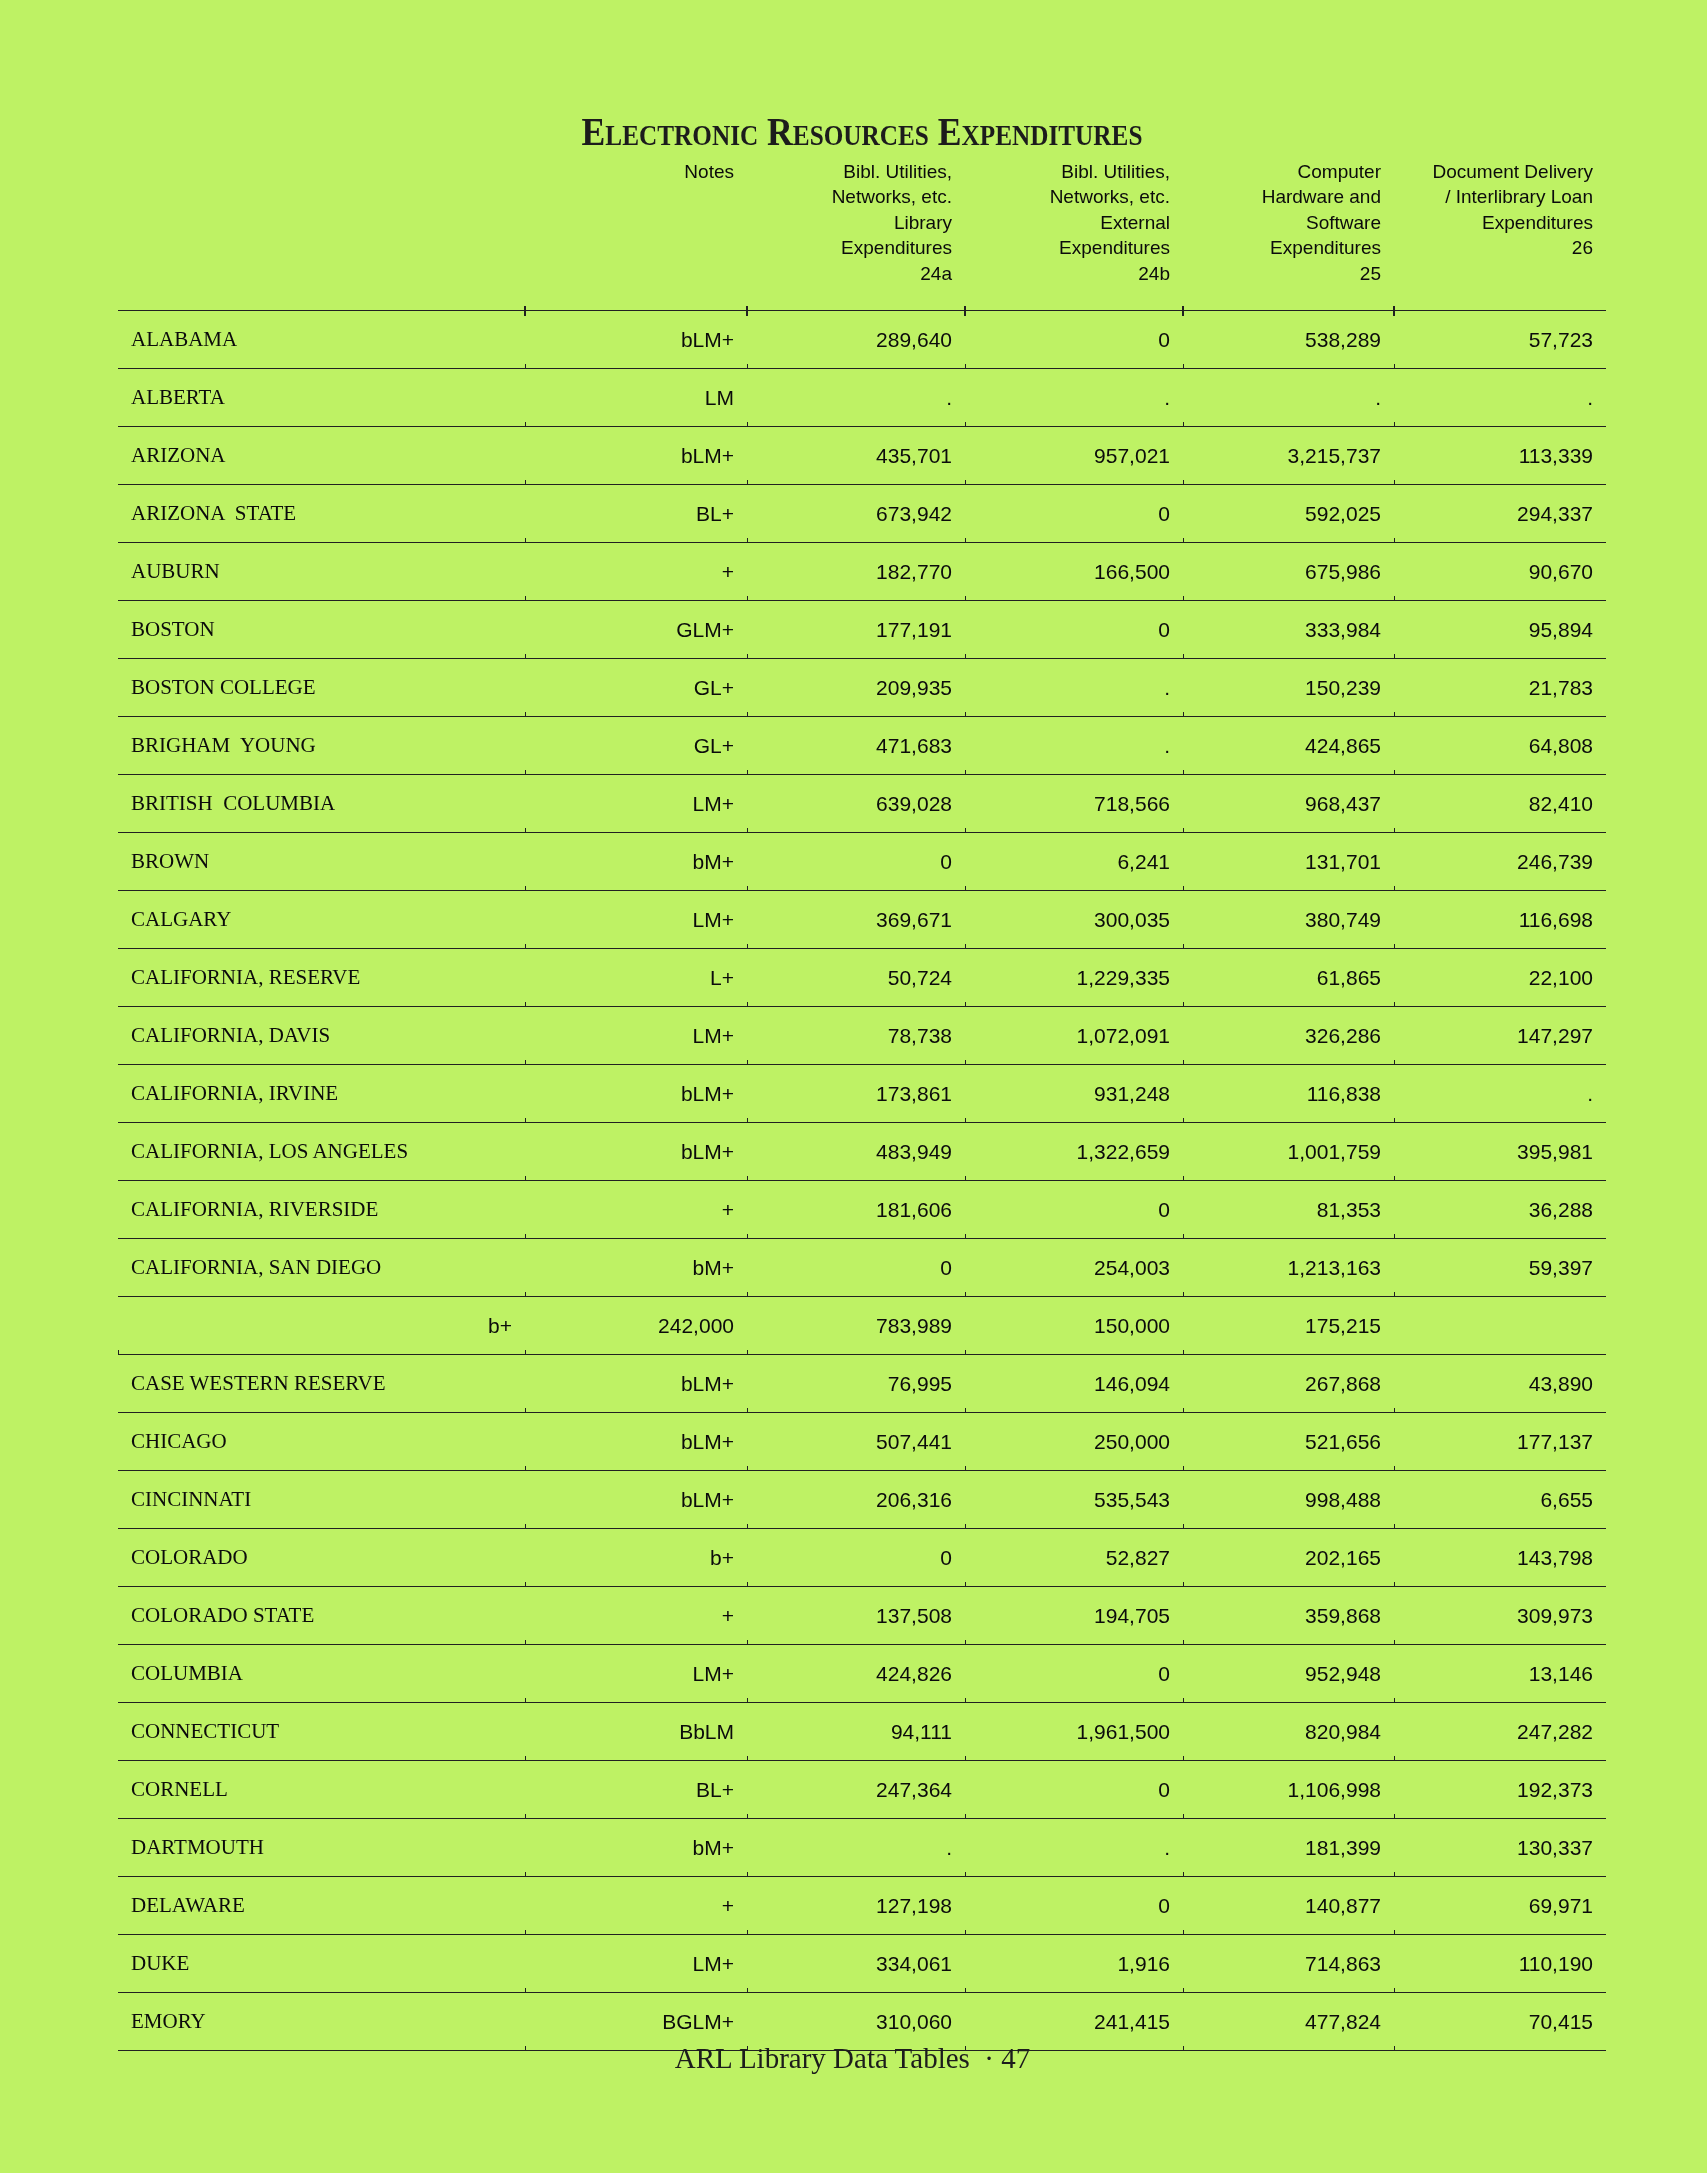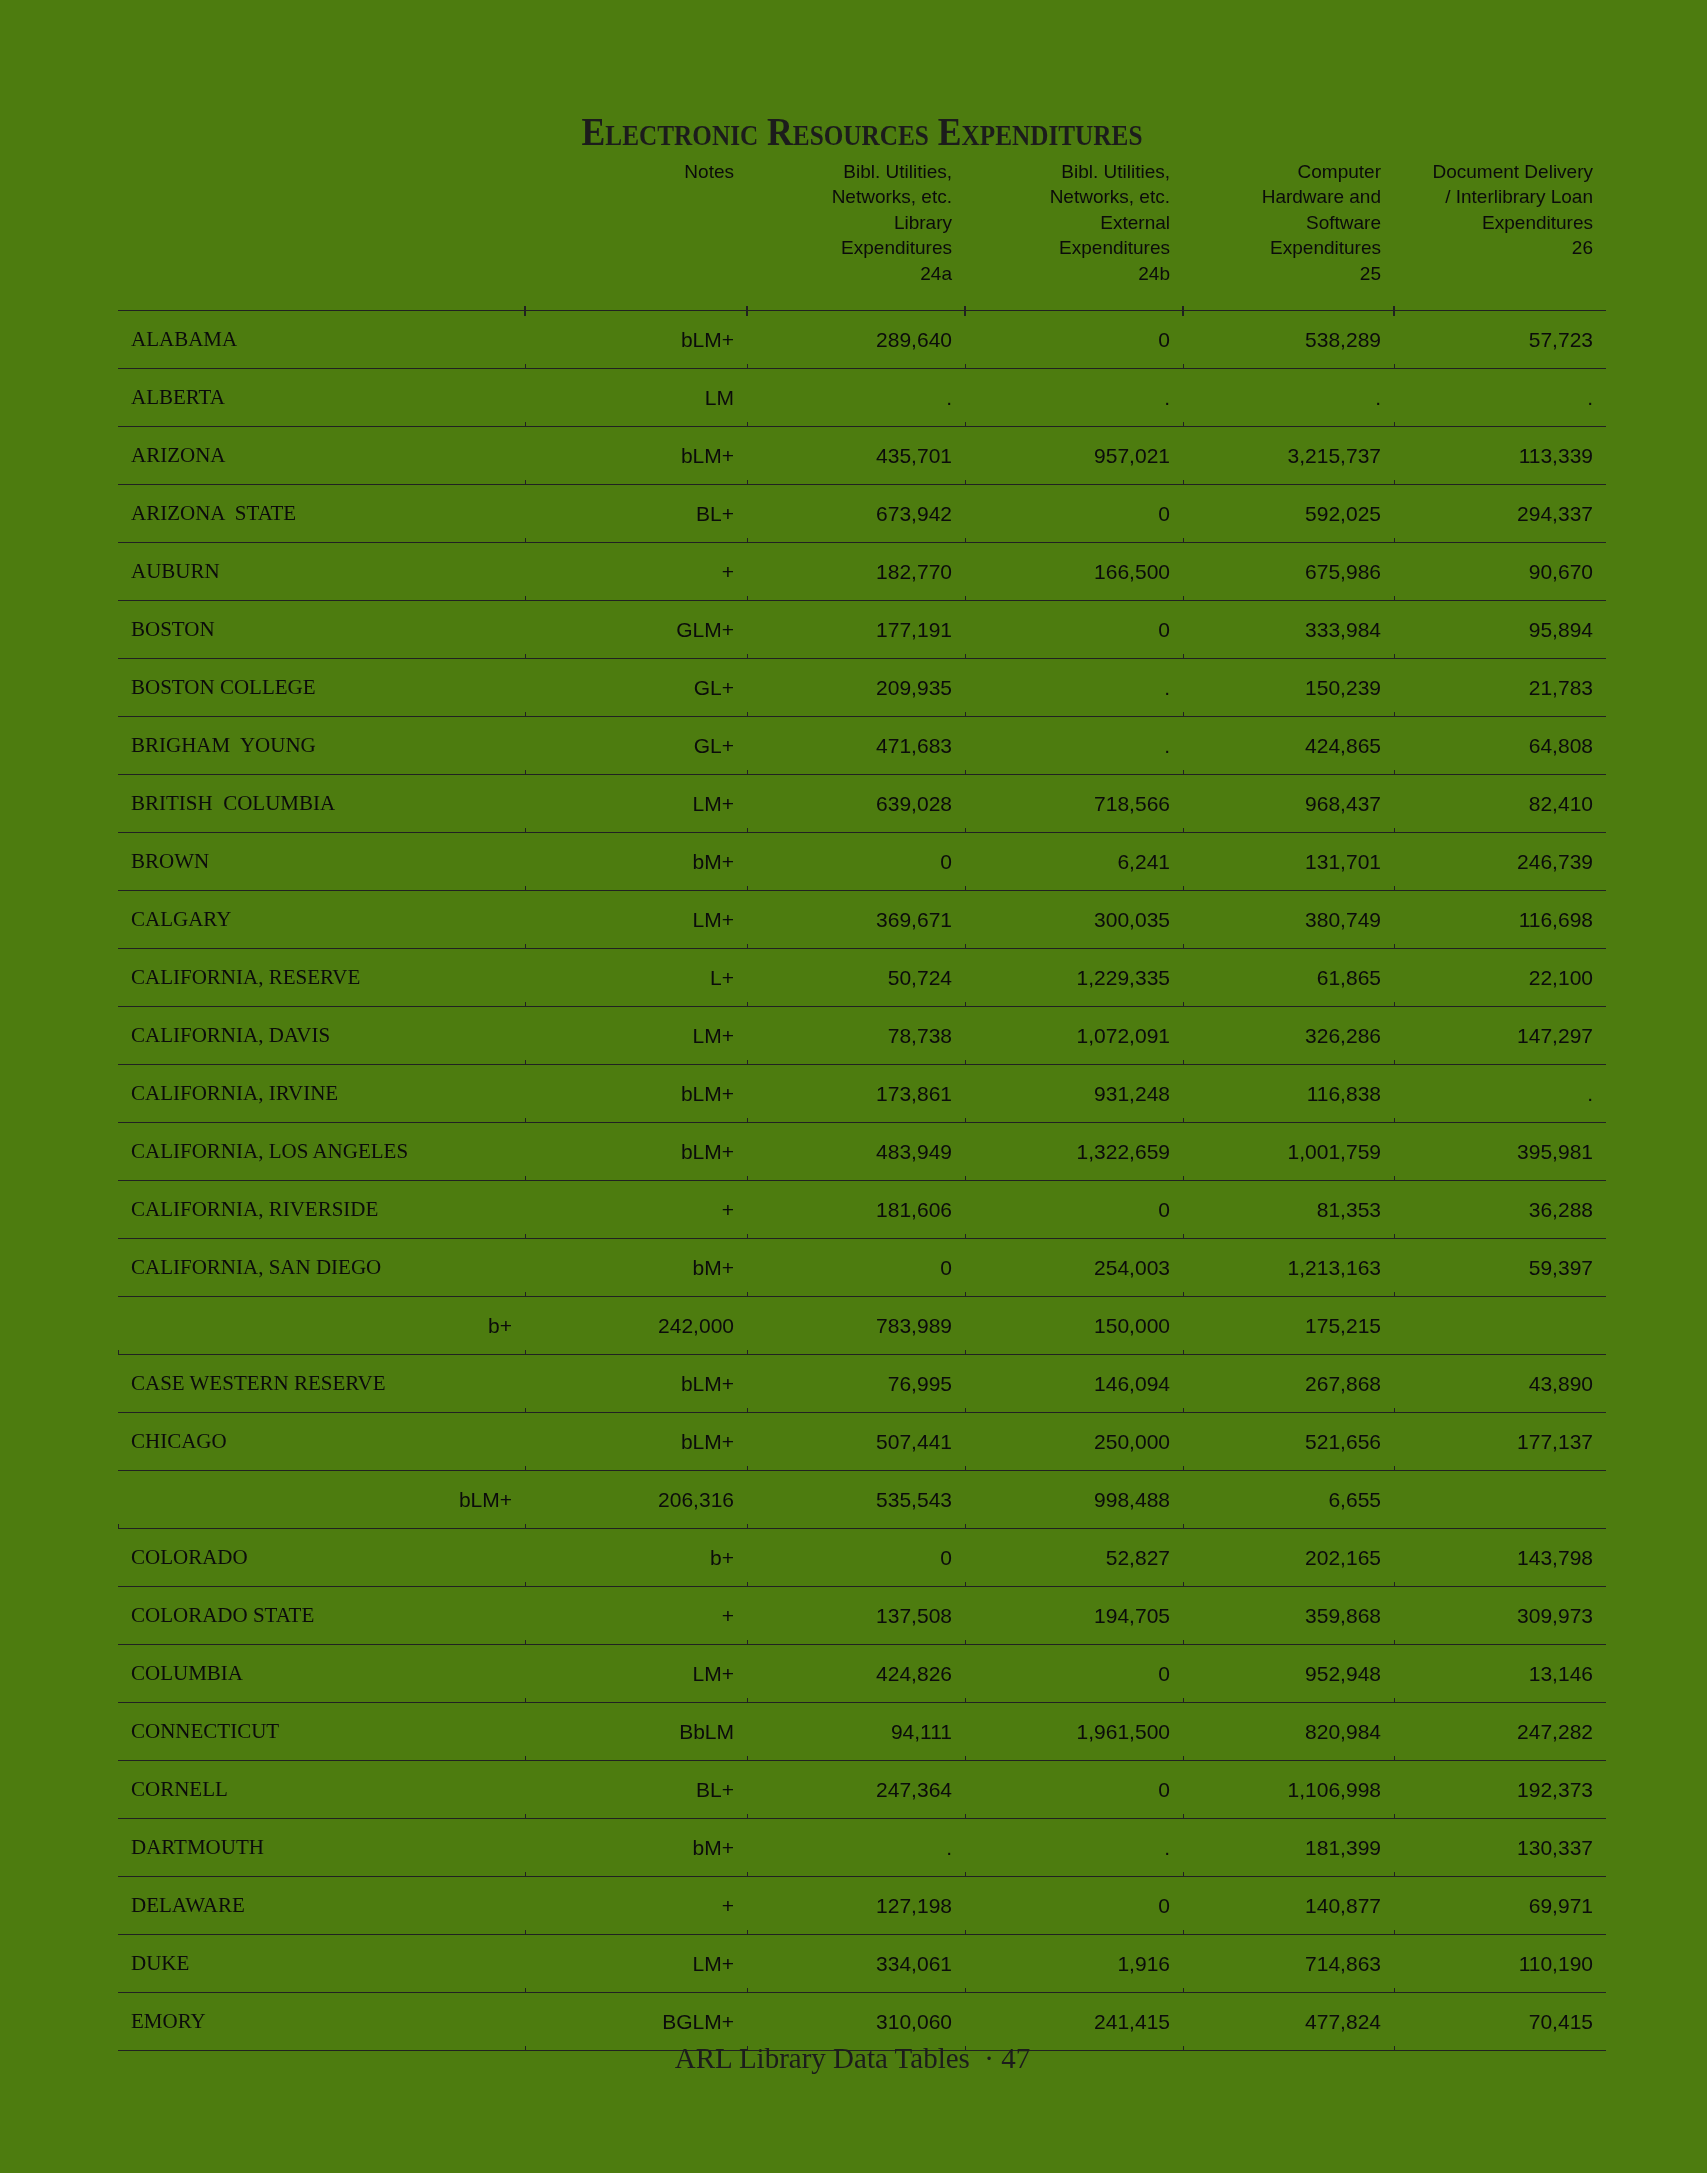--- a/index.html
+++ b/index.html
@@ -4,21 +4,21 @@
 <style>
   html, body {
     margin: 0;
     padding: 0;
     background: #ffffff;
   }
   .page {
     position: relative;
     width: 1707px;
     height: 2173px;
-    background: #4d7c0f;
+    background: #bef264;
     font-family: "Liberation Sans", sans-serif;
     color: #0b0b0b;
     overflow: hidden;
   }
   .page-title {
     position: absolute;
     top: 109px;
     left: 118px;
     width: 1488px;
     text-align: center;
@@ -319,20 +319,21 @@
   <div class="row">
     <div class="cell cell-name">CHICAGO</div>
     <div class="cell num cell-notes tick">bLM+</div>
     <div class="cell num cell-v0 tick">507,441</div>
     <div class="cell num cell-v1 tick">250,000</div>
     <div class="cell num cell-v2 tick">521,656</div>
     <div class="cell num cell-v3 tick">177,137</div>
   </div>
 
   <div class="row">
+    <div class="cell cell-name">CINCINNATI</div>
     <div class="cell num cell-notes tick">bLM+</div>
     <div class="cell num cell-v0 tick">206,316</div>
     <div class="cell num cell-v1 tick">535,543</div>
     <div class="cell num cell-v2 tick">998,488</div>
     <div class="cell num cell-v3 tick">6,655</div>
   </div>
 
   <div class="row">
     <div class="cell cell-name">COLORADO</div>
     <div class="cell num cell-notes tick">b+</div>

